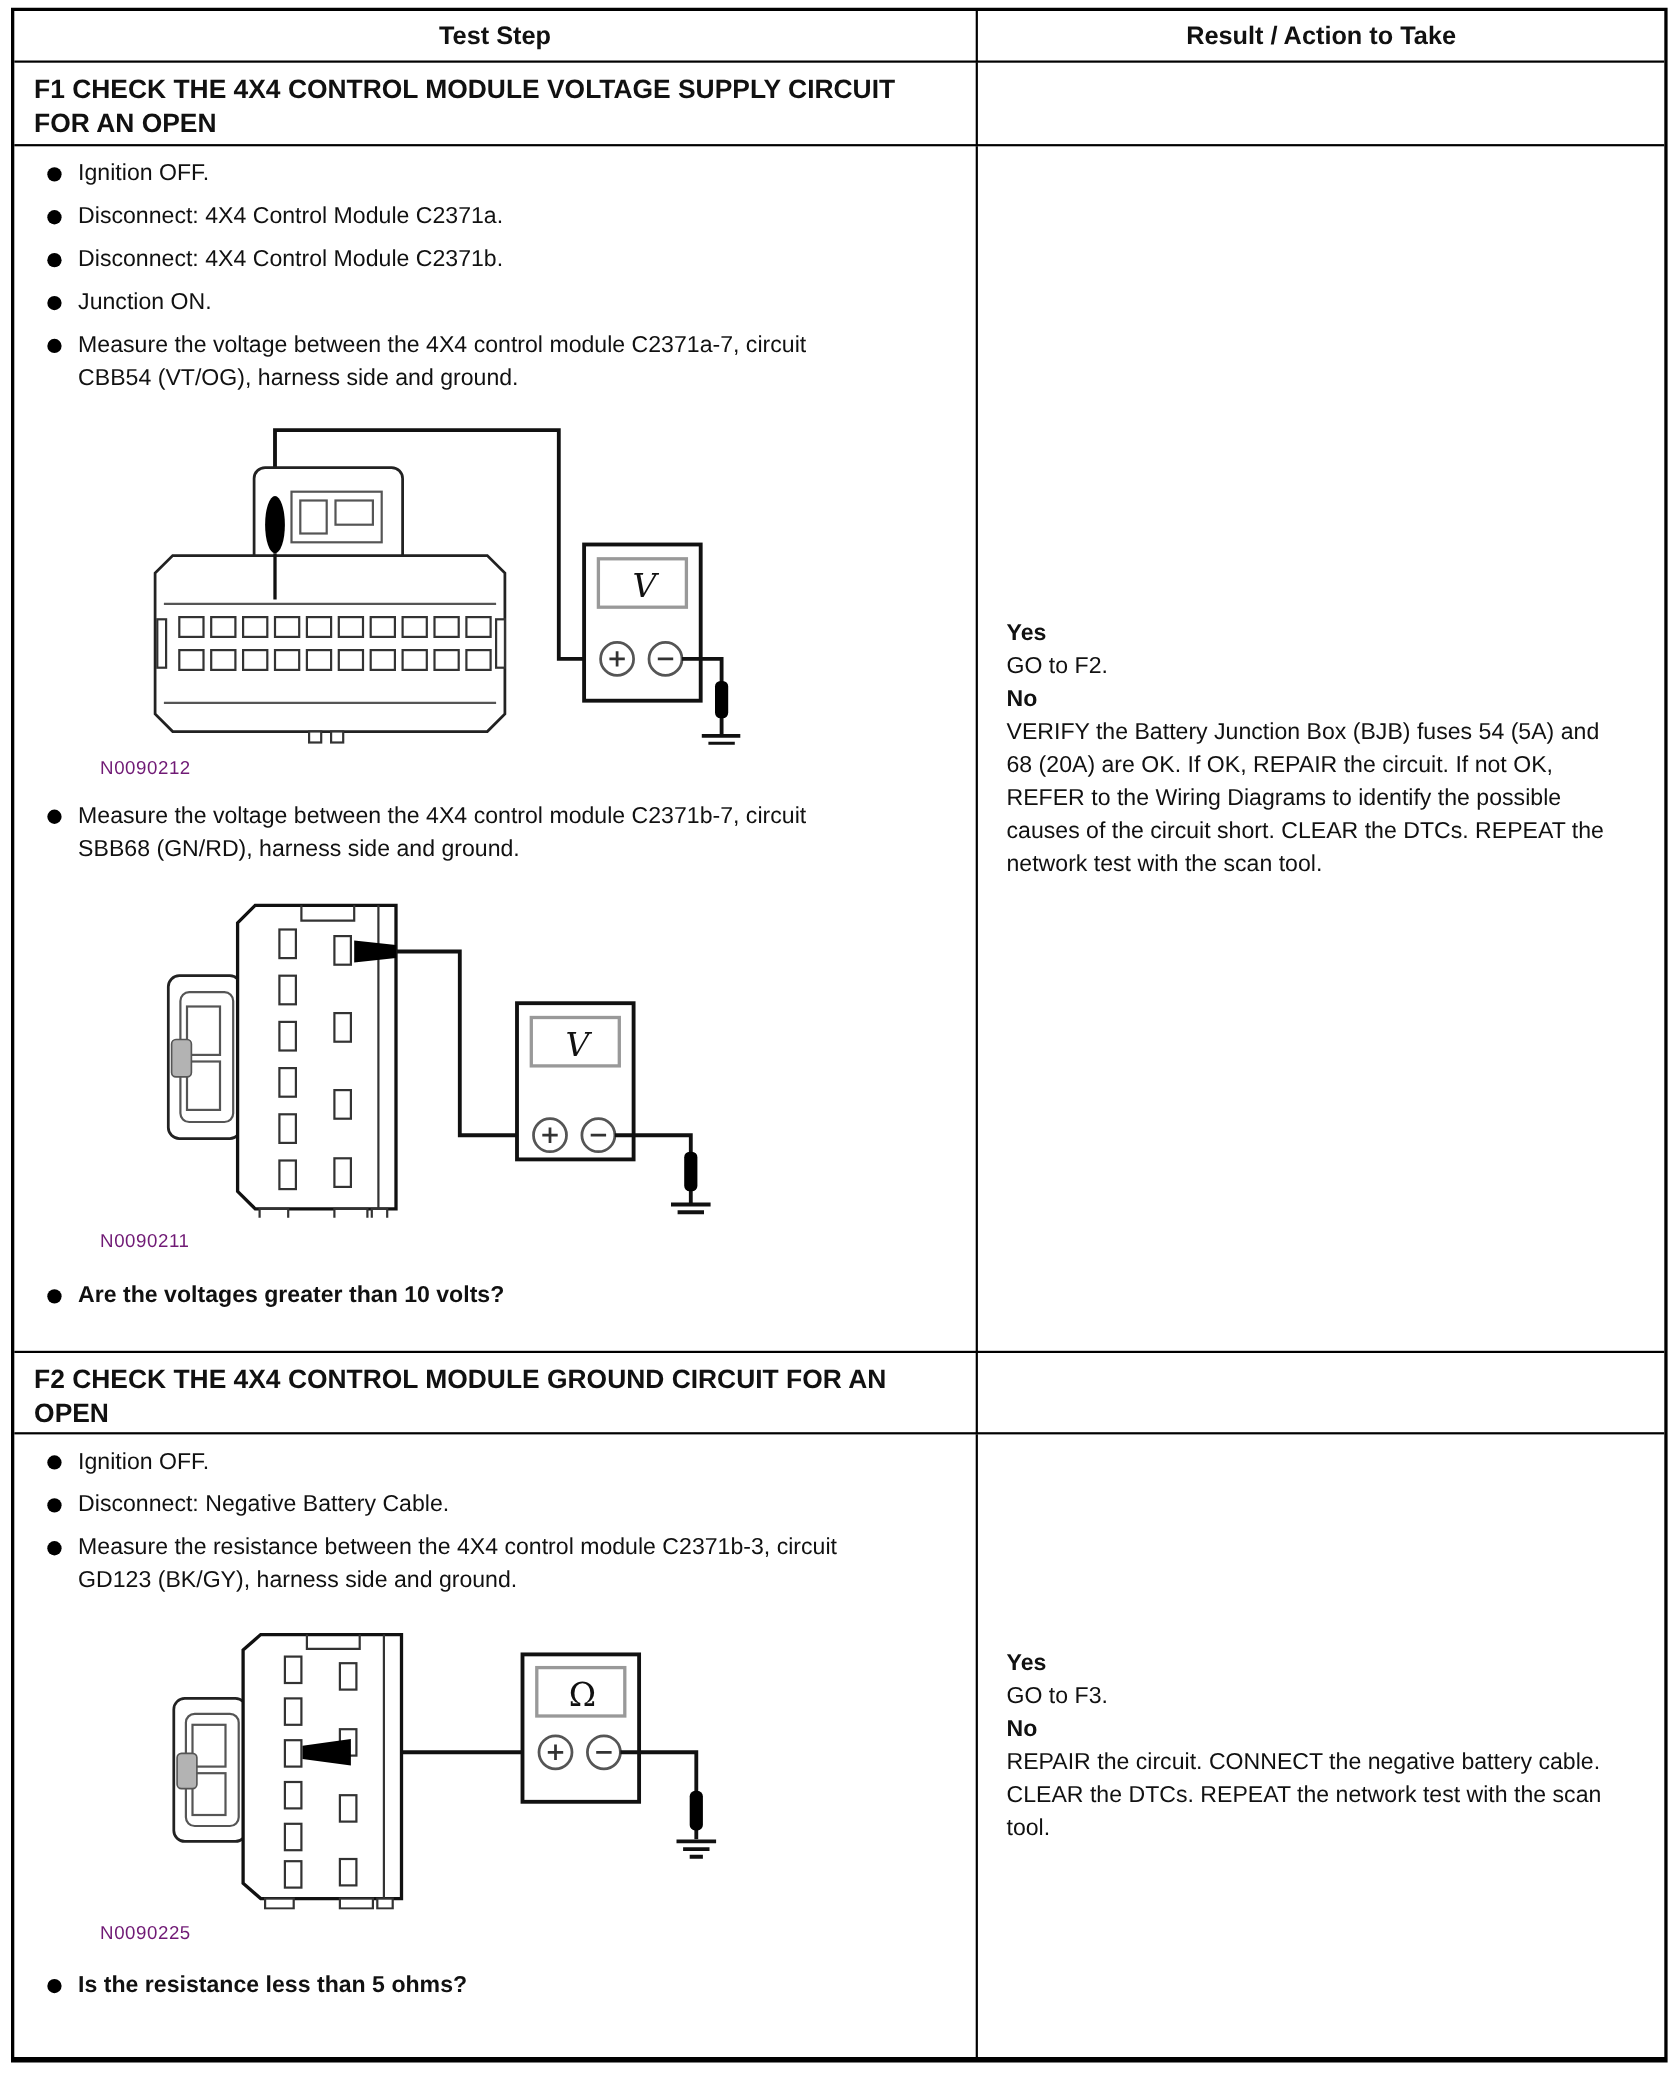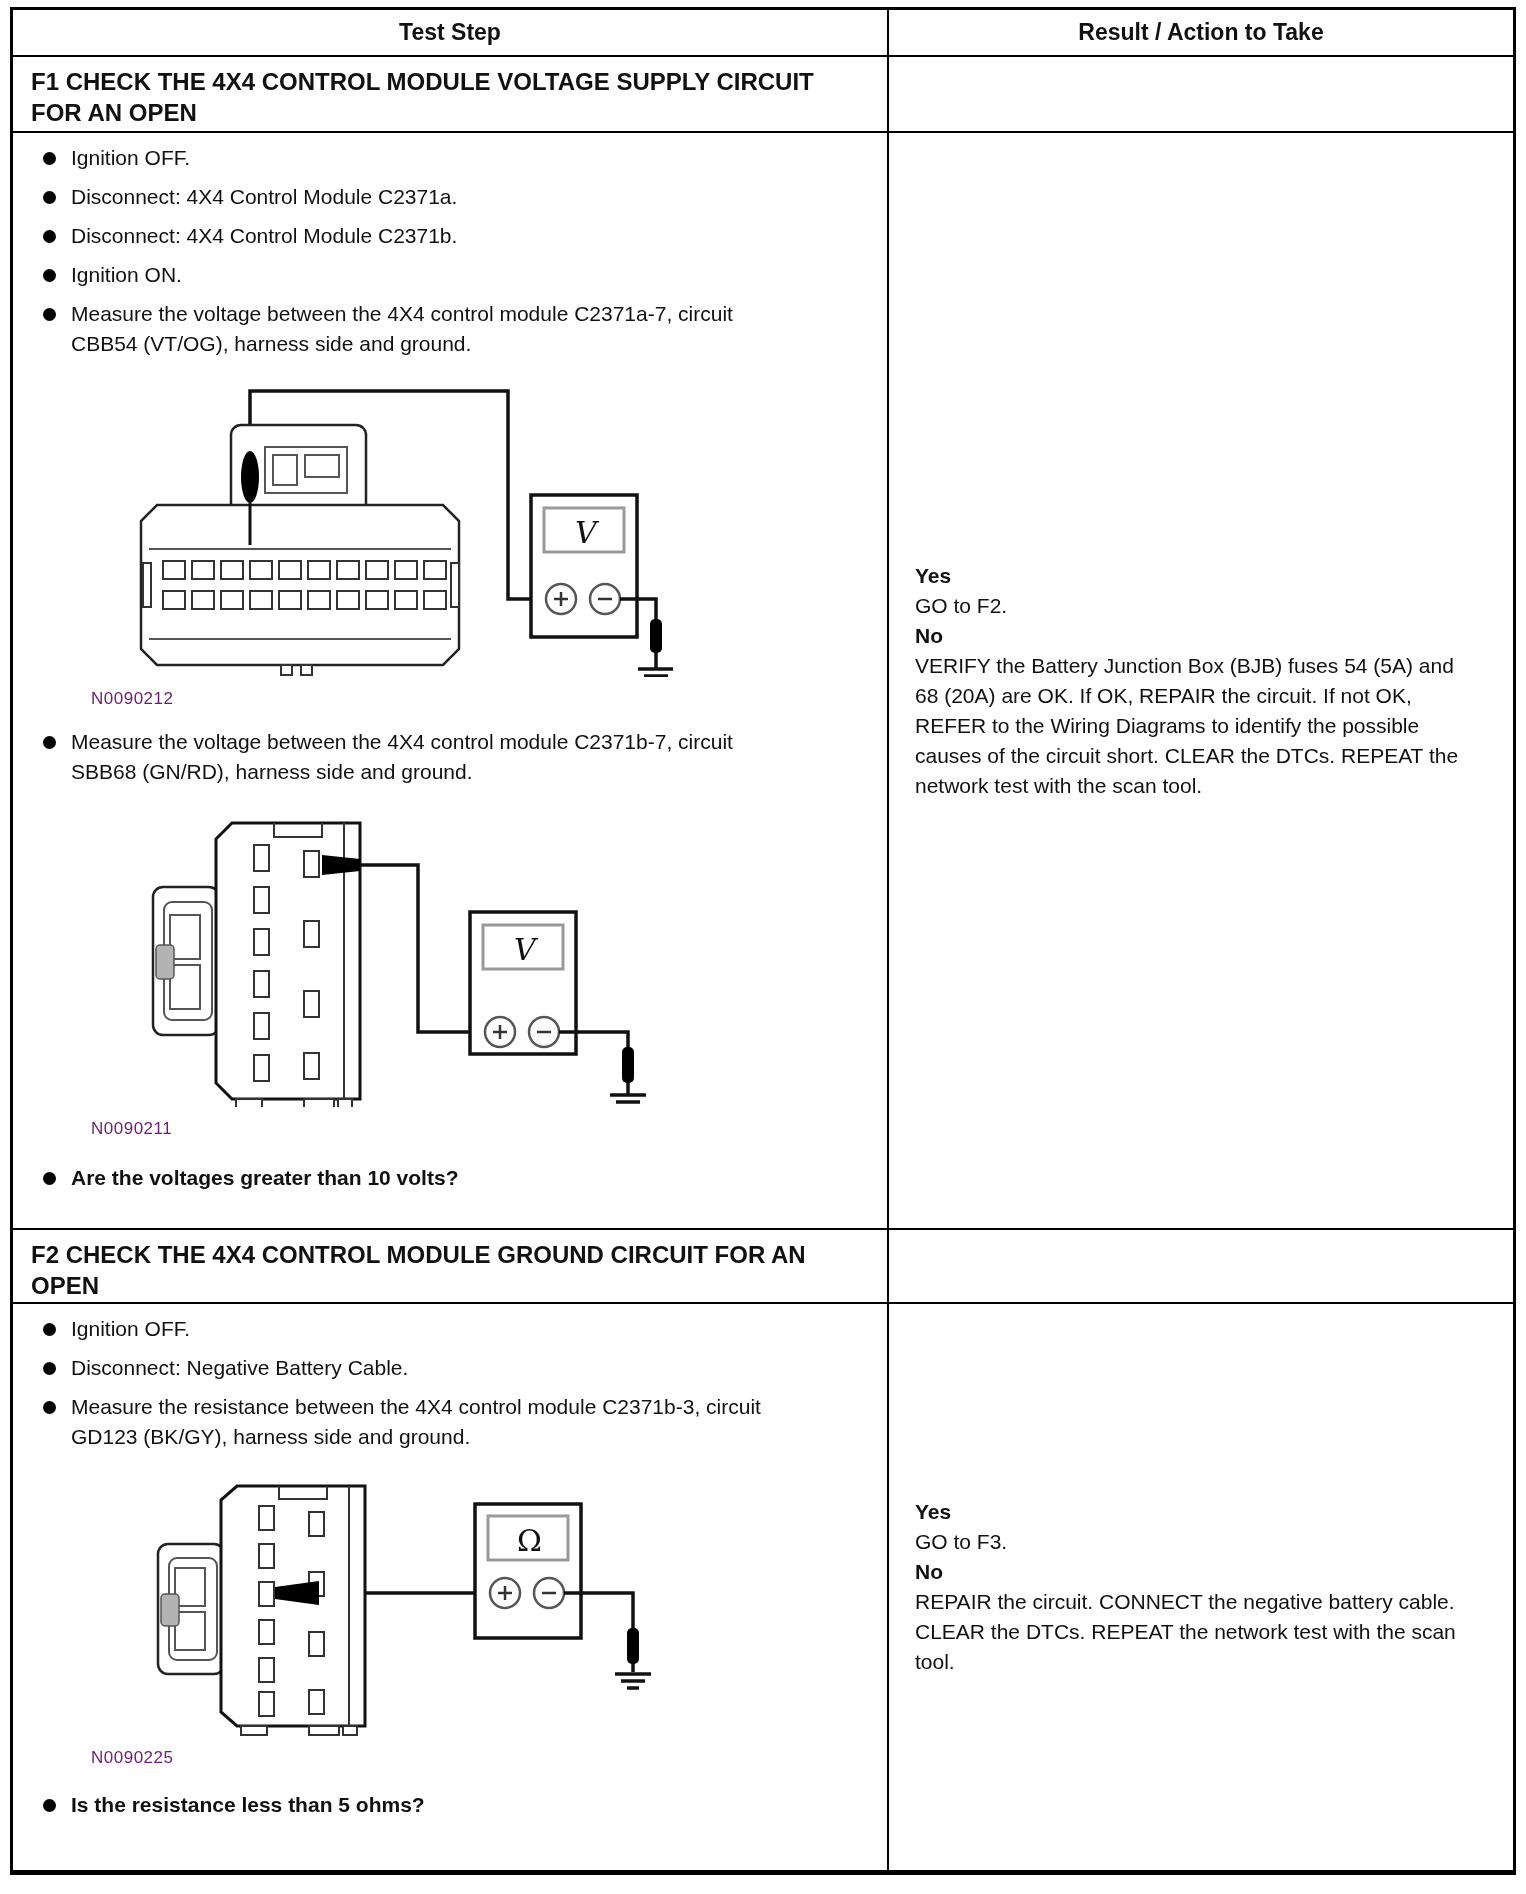--- a/index.html
+++ b/index.html
@@ -88,21 +88,21 @@
     <div class="li">
       <span class="dot"></span>
       <span class="li-text">Disconnect: 4X4 Control Module C2371a.</span>
     </div>
     <div class="li">
       <span class="dot"></span>
       <span class="li-text">Disconnect: 4X4 Control Module C2371b.</span>
     </div>
     <div class="li">
       <span class="dot"></span>
-      <span class="li-text">Ignition ON.</span>
+      <span class="li-text">Junction ON.</span>
     </div>
     <div class="li">
       <span class="dot"></span>
       <span class="li-text">Measure the voltage between the 4X4 control module C2371a-7, circuit CBB54 (VT/OG), harness side and ground.</span>
     </div>
 
     <svg class="fig fig-1" width="560" height="300" viewBox="0 0 560 300">
 
       <polyline points="137,88 137,14 395,14 395,222 434,222" fill="none" stroke="#111" stroke-width="3.5"></polyline>
 

